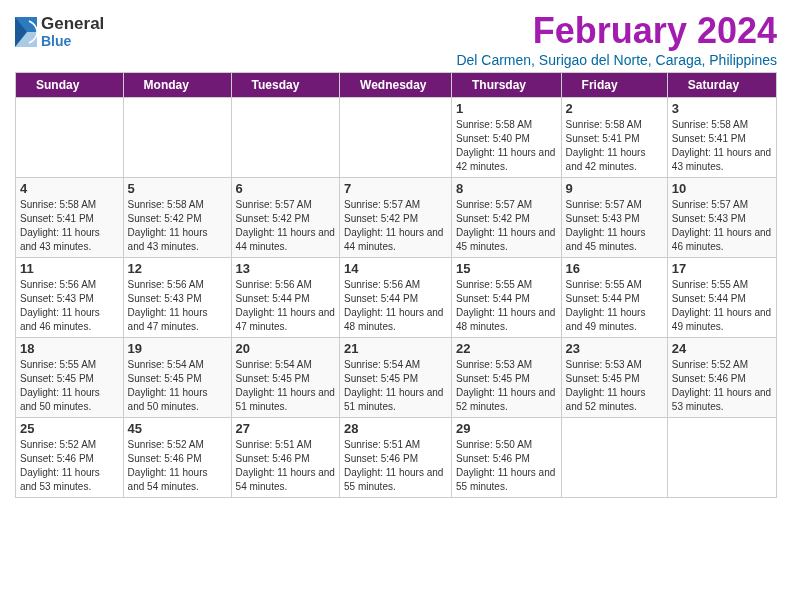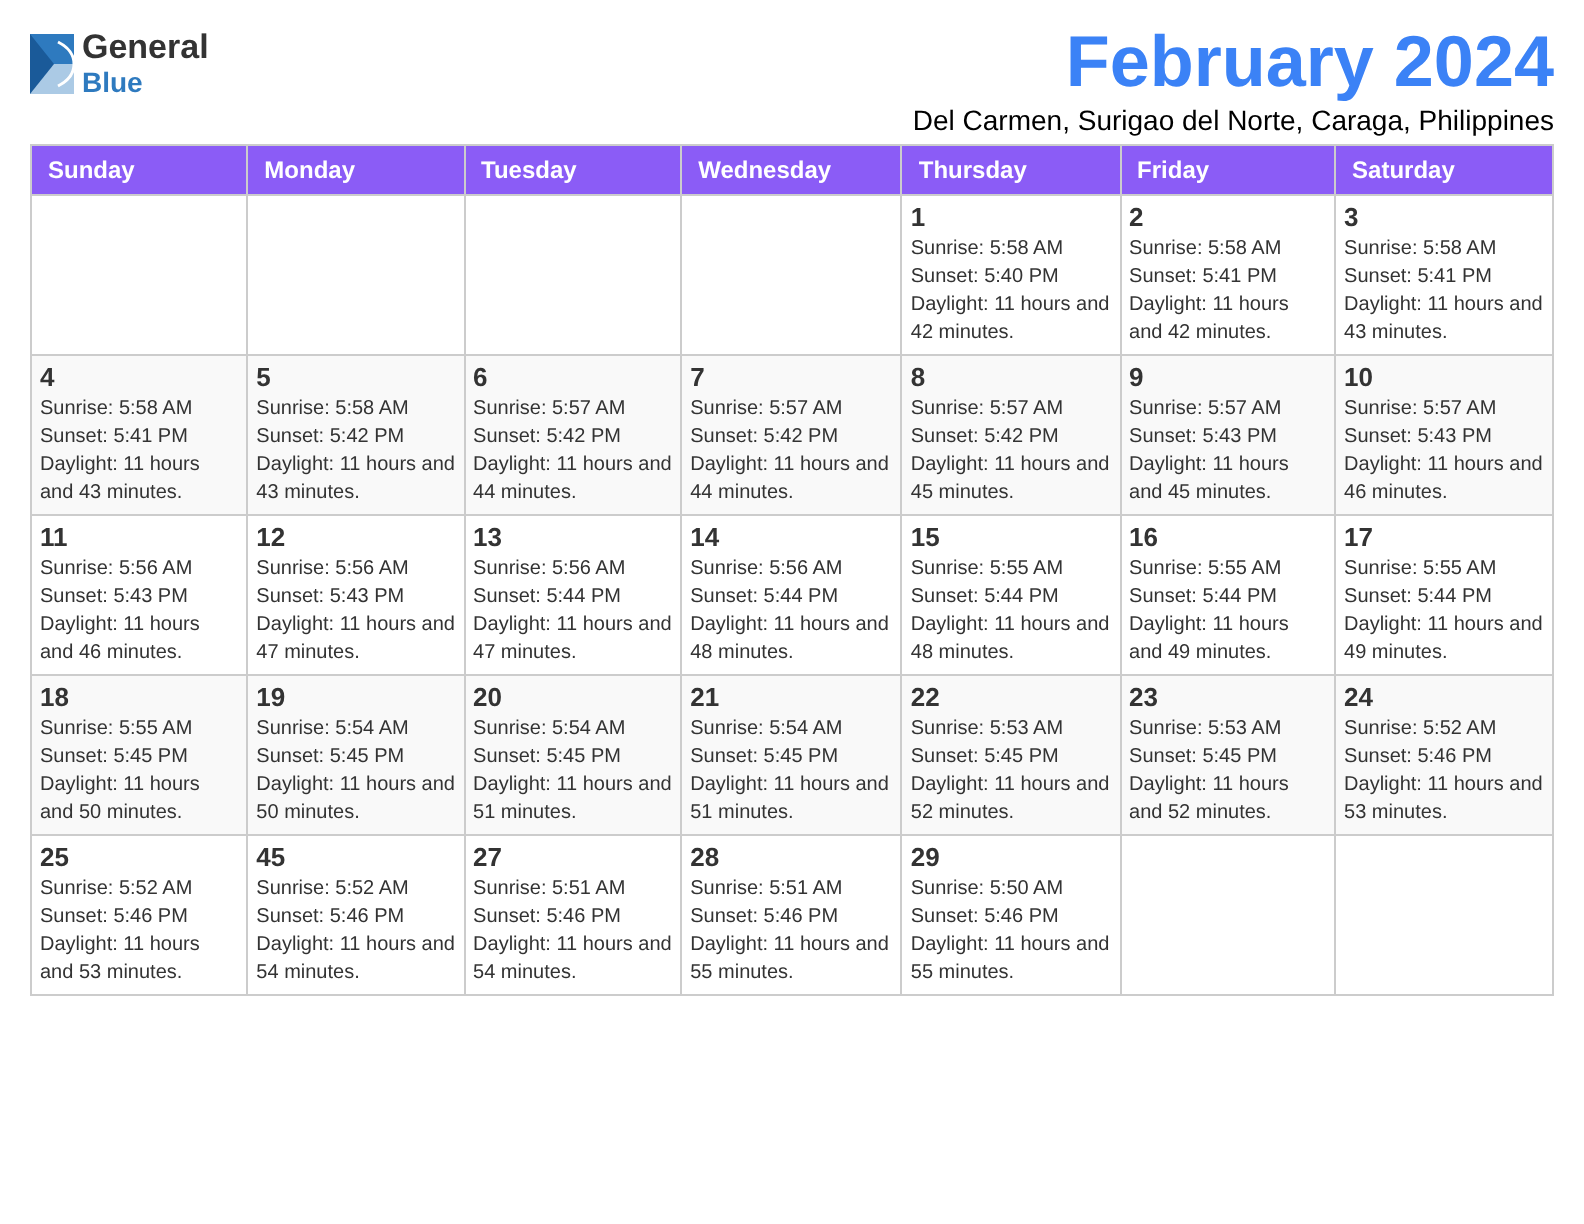--- a/index.html
+++ b/index.html
@@ -21,37 +21,37 @@
       flex-direction: column;
       align-items: flex-start;
       padding-top: 5px;
     }
     .title-area {
       text-align: right;
     }
     .month-title {
       font-size: 36px;
       font-weight: bold;
-      color: #3b82f6;
+      color: #a21caf;
     }
     .location-title {
       font-size: 14px;
-      color: #000000;
+      color: #0369a1;
     }
     .calendar {
       width: 100%;
       border-collapse: collapse;
       margin-top: 4px;
     }
     .calendar th {
-      background-color: #8b5cf6;
+      background-color: #701a75;
       color: #fff;
       font-size: 12px;
       font-weight: bold;
-      padding: 5px 8px;
+      padding: 5px 20px;
       text-align: left;
       border: 1px solid #ccc;
     }
     .calendar td {
       border: 1px solid #ccc;
       vertical-align: top;
       padding: 3px 4px;
       font-size: 10px;
       color: #333;
       width: 113px;

